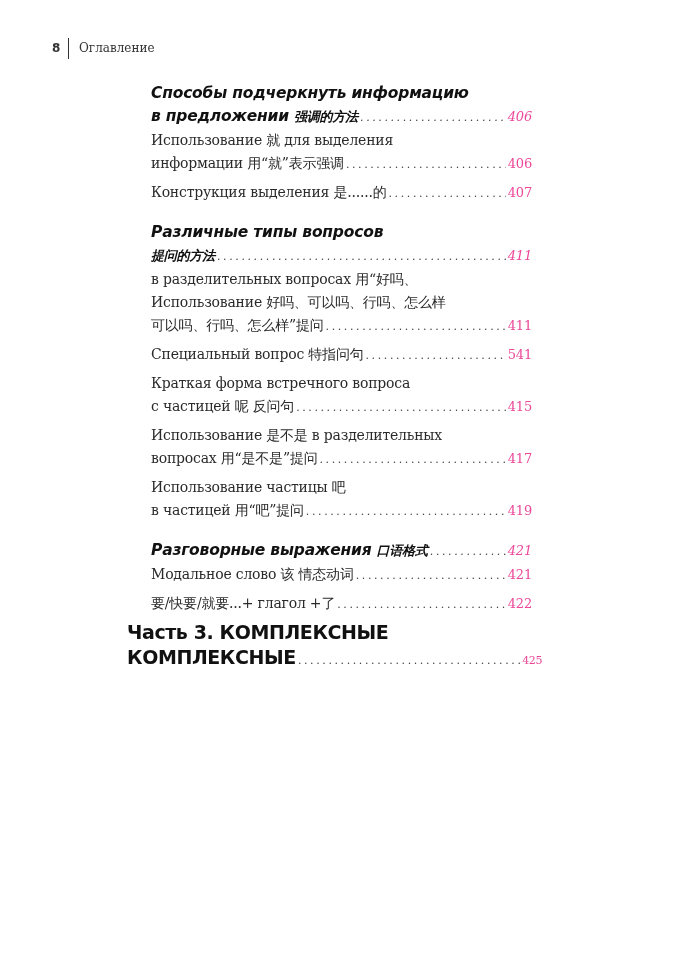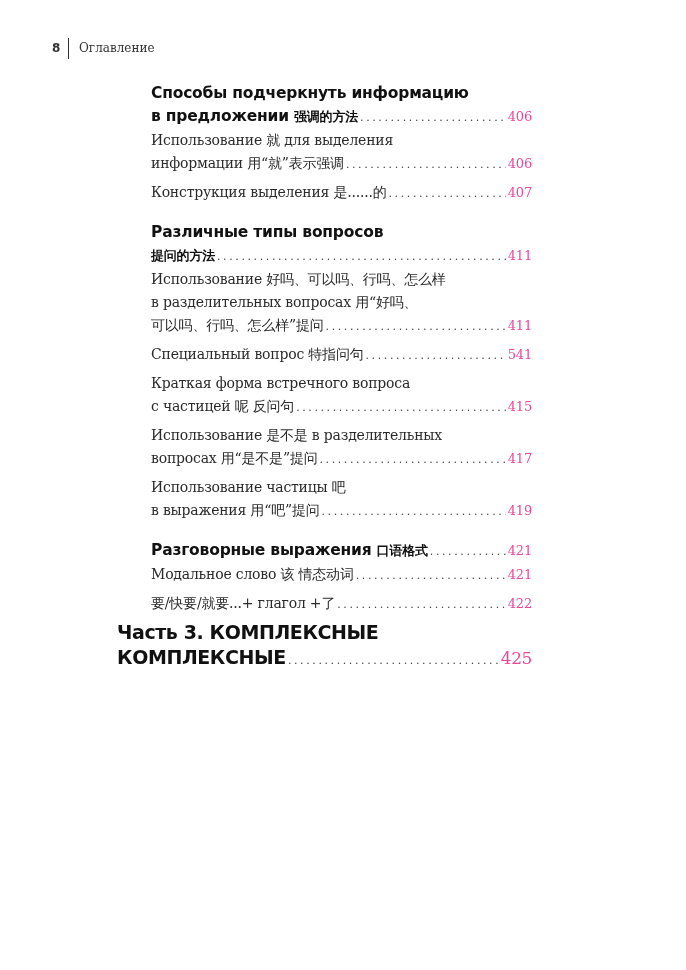--- a/index.html
+++ b/index.html
@@ -73,44 +73,45 @@
       font-weight: normal;
       color: #ec4899;
     }
     .section {
       font-family: "DejaVu Sans", sans-serif;
       font-weight: bold;
       font-size: 15.5px;
       line-height: 23px;
       color: #111;
       letter-spacing: -0.2px;
+      font-style: italic;
     }
     .section .cn { font-size: 13px; }
     .sub {
       font-family: "DejaVu Serif", serif;
       font-size: 14px;
       line-height: 23px;
       color: #2a2a2a;
       letter-spacing: -0.2px;
     }
     .gap-sm { height: 5px; }
     .gap-lg { height: 16px; }
     .part {
       position: absolute;
-      left: 117px;
+      left: 127px;
       top: 620px;
       width: 415px;
       font-family: "DejaVu Sans", sans-serif;
       font-weight: bold;
       font-size: 19px;
       line-height: 25px;
       color: #111;
       letter-spacing: -0.4px;
     }
-    .part .line .pg { font-size: 17px; }
+    .part .line .pg { font-size: 11px; }
   </style>
 </head>
 <body>
 
 <div class="running-head">
   <span class="page-no">8</span>
   <span class="rule"></span>
   <span>Оглавление</span>
 </div>
 
@@ -152,26 +153,26 @@
         <span class="txt">Различные типы вопросов</span>
       </div>
     <div class="line">
       <span class="txt cn">提问的方法</span>
       <span class="dots"></span>
       <span class="pg">411</span>
     </div>
   </div>
   <div class="entry sub">
     <div class="line">
+        <span class="txt">в разделительных вопросах 用“好吗、</span>
+      </div>
+    <div class="line">
         <span class="txt">Использование 好吗、可以吗、行吗、怎么样</span>
       </div>
     <div class="line">
-        <span class="txt">в разделительных вопросах 用“好吗、</span>
-      </div>
-    <div class="line">
       <span class="txt">可以吗、行吗、怎么样”提问</span>
       <span class="dots"></span>
       <span class="pg">411</span>
     </div>
   </div>
   <div class="gap-sm"></div>
   <div class="entry sub">
     <div class="line">
       <span class="txt">Специальный вопрос 特指问句</span>
       <span class="dots"></span>
@@ -199,21 +200,21 @@
       <span class="dots"></span>
       <span class="pg">417</span>
     </div>
   </div>
   <div class="gap-sm"></div>
   <div class="entry sub">
     <div class="line">
         <span class="txt">Использование частицы 吧</span>
       </div>
     <div class="line">
-      <span class="txt">в выражения 用“吧”提问</span>
+      <span class="txt">в частицей 用“吧”提问</span>
       <span class="dots"></span>
       <span class="pg">419</span>
     </div>
   </div>
 
   <div class="gap-lg"></div>
 
   <div class="entry section">
     <div class="line">
       <span class="txt"><span>Разговорные выражения </span><span class="cn">口语格式</span></span>

